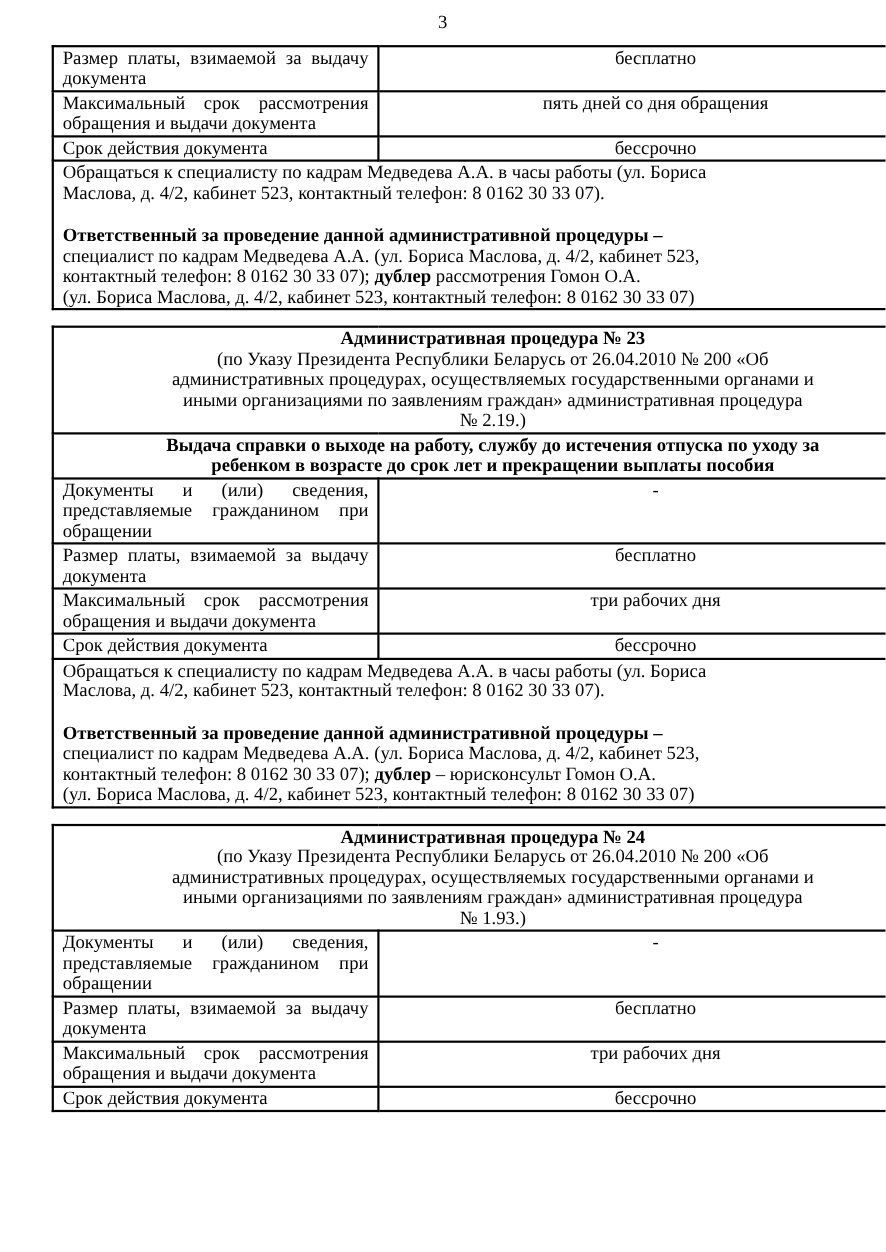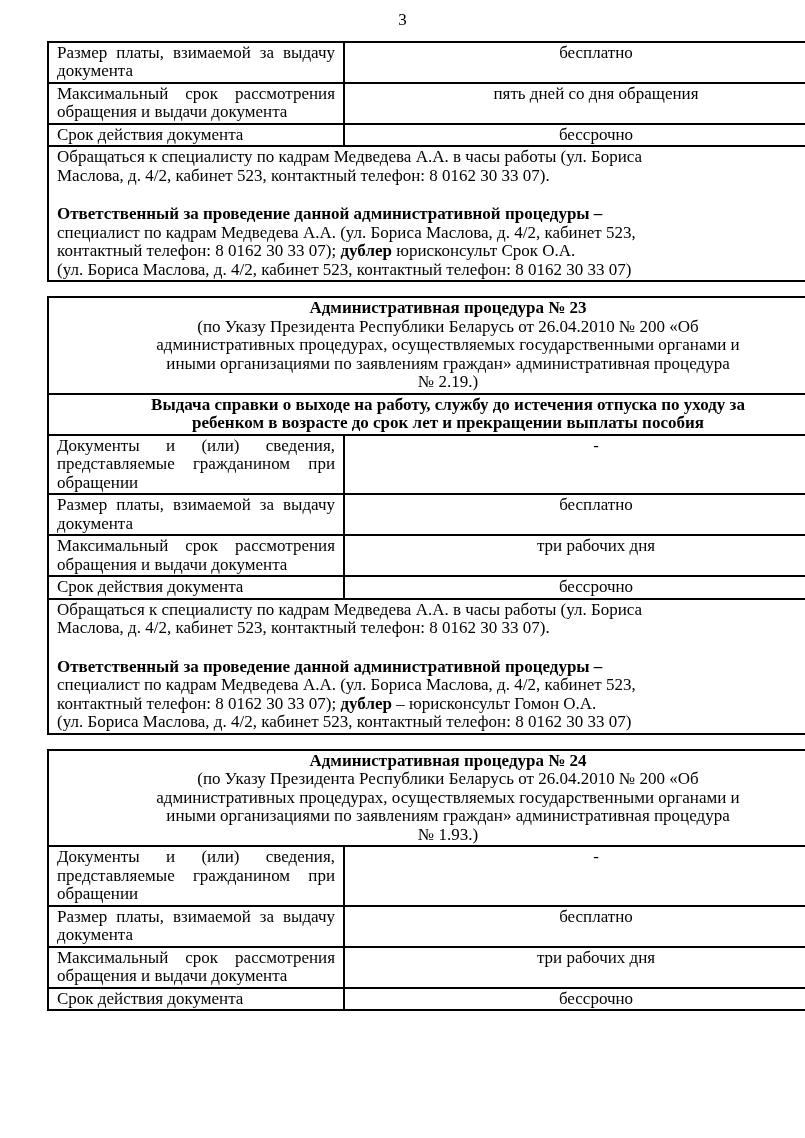--- a/index.html
+++ b/index.html
@@ -81,21 +81,21 @@
       </tr>
       <tr>
         <td class="contact" colspan="2">
           <div class="p1">
             <div class="ln">Обращаться к специалисту по кадрам Медведева А.А. в часы работы (ул. Бориса</div>
             <div class="ln">Маслова, д. 4/2, кабинет 523, контактный телефон: 8 0162 30 33 07).</div>
           </div>
           <div class="p2">
             <div class="ln"><span></span><b>Ответственный за проведение данной административной процедуры –</b><span></span></div>
             <div class="ln"><span>специалист по кадрам Медведева А.А. (ул. Бориса Маслова, д. 4/2, кабинет 523,</span><b></b><span></span></div>
-            <div class="ln"><span>контактный телефон: 8 0162 30 33 07); </span><b>дублер</b><span> юрисконсульт Срок О.А.</span></div>
+            <div class="ln"><span>контактный телефон: 8 0162 30 33 07); </span><b>дублер</b><span> рассмотрения Гомон О.А.</span></div>
             <div class="ln"><span>(ул. Бориса Маслова, д. 4/2, кабинет 523, контактный телефон: 8 0162 30 33 07)</span><b></b><span></span></div>
           </div>
         </td>
       </tr>
     </tbody>
   </table>
 
   <table class="doc-table">
     <colgroup>
         <col class="c1">

